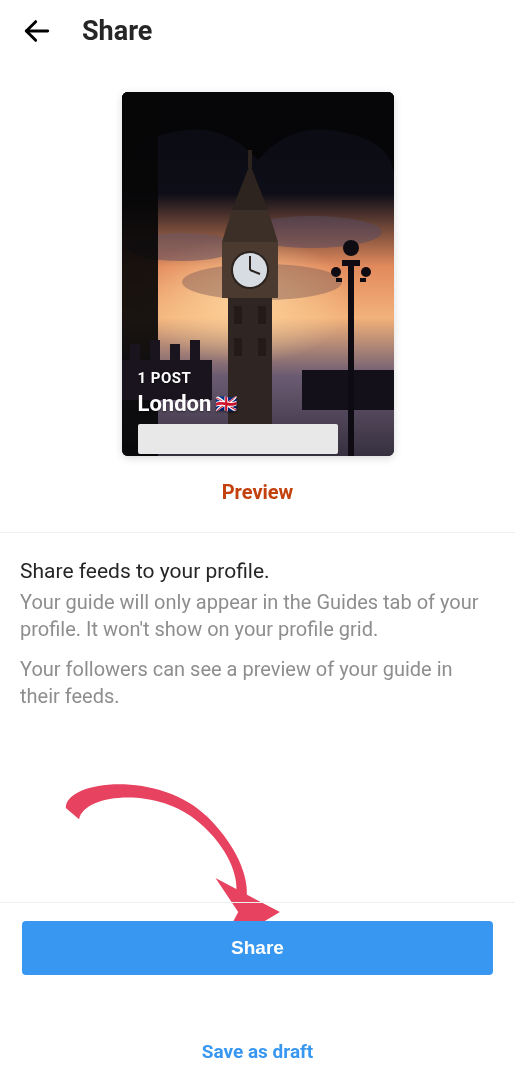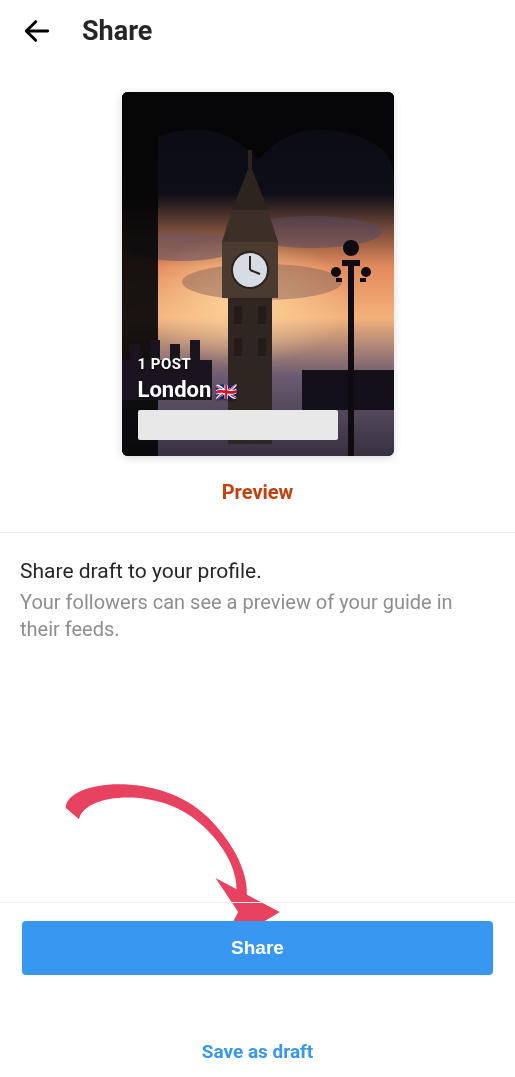--- a/index.html
+++ b/index.html
@@ -47,37 +47,37 @@
       box-shadow: 0 2px 8px rgba(0,0,0,0.15);
     }
     .cover-bg {
       position: absolute;
       inset: 0;
     }
     .cover-text {
       position: absolute;
       left: 16px;
       right: 16px;
-      bottom: 16px;
+      bottom: 2px;
       color: #fff;
     }
     .post-count {
       font-size: 15px;
       font-weight: 700;
       letter-spacing: 0.5px;
       margin-bottom: 4px;
       text-shadow: 0 1px 2px rgba(0,0,0,0.5);
     }
     .guide-title {
       font-size: 22px;
       font-weight: 700;
       margin-bottom: 8px;
       text-shadow: 0 1px 2px rgba(0,0,0,0.5);
       display: flex;
-      align-items: flex-end;
+      align-items: center;
       gap: 4px;
     }
     .guide-title .flag {
       font-size: 18px;
     }
     .desc-box {
       width: 200px;
       height: 30px;
       background: #e8e8e8;
       border-radius: 2px;
@@ -97,21 +97,21 @@
       font-size: 21px;
       font-weight: 400;
       color: #262626;
       margin-bottom: 6px;
     }
     .info-body {
       font-size: 20px;
       line-height: 1.35;
       color: #8e8e8e;
     }
-    .info-body p + p { margin-top: 20px; font-weight: bold; }
+    .info-body p + p { margin-top: 13px; }
     .bottom-actions {
       position: absolute;
       bottom: 0;
       left: 0;
       right: 0;
       border-top: 1px solid #efefef;
       padding: 18px 22px 10px 22px;
     }
     .share-btn {
       width: 100%;
@@ -229,22 +229,23 @@
       </div>
       <div class="desc-box"></div>
     </div>
   </div>
   <div class="preview-link">Preview</div>
 </div>
 
 <div class="divider"></div>
 
 <div class="info-block">
-  <div class="info-heading">Share draft to your profile.</div>
+  <div class="info-heading">Share feeds to your profile.</div>
   <div class="info-body">
+    <p>Your guide will only appear in the Guides tab of your profile. It won't show on your profile grid.</p>
     <p>Your followers can see a preview of your guide in their feeds.</p>
   </div>
 </div>
 
 <svg class="annotation-arrow" viewBox="0 0 260 190">
   <path d="M20 40 
            C 20 10, 120 0, 170 50 
            C 205 85, 215 120, 210 140
            L 200 130
            C 202 112, 192 82, 160 55

